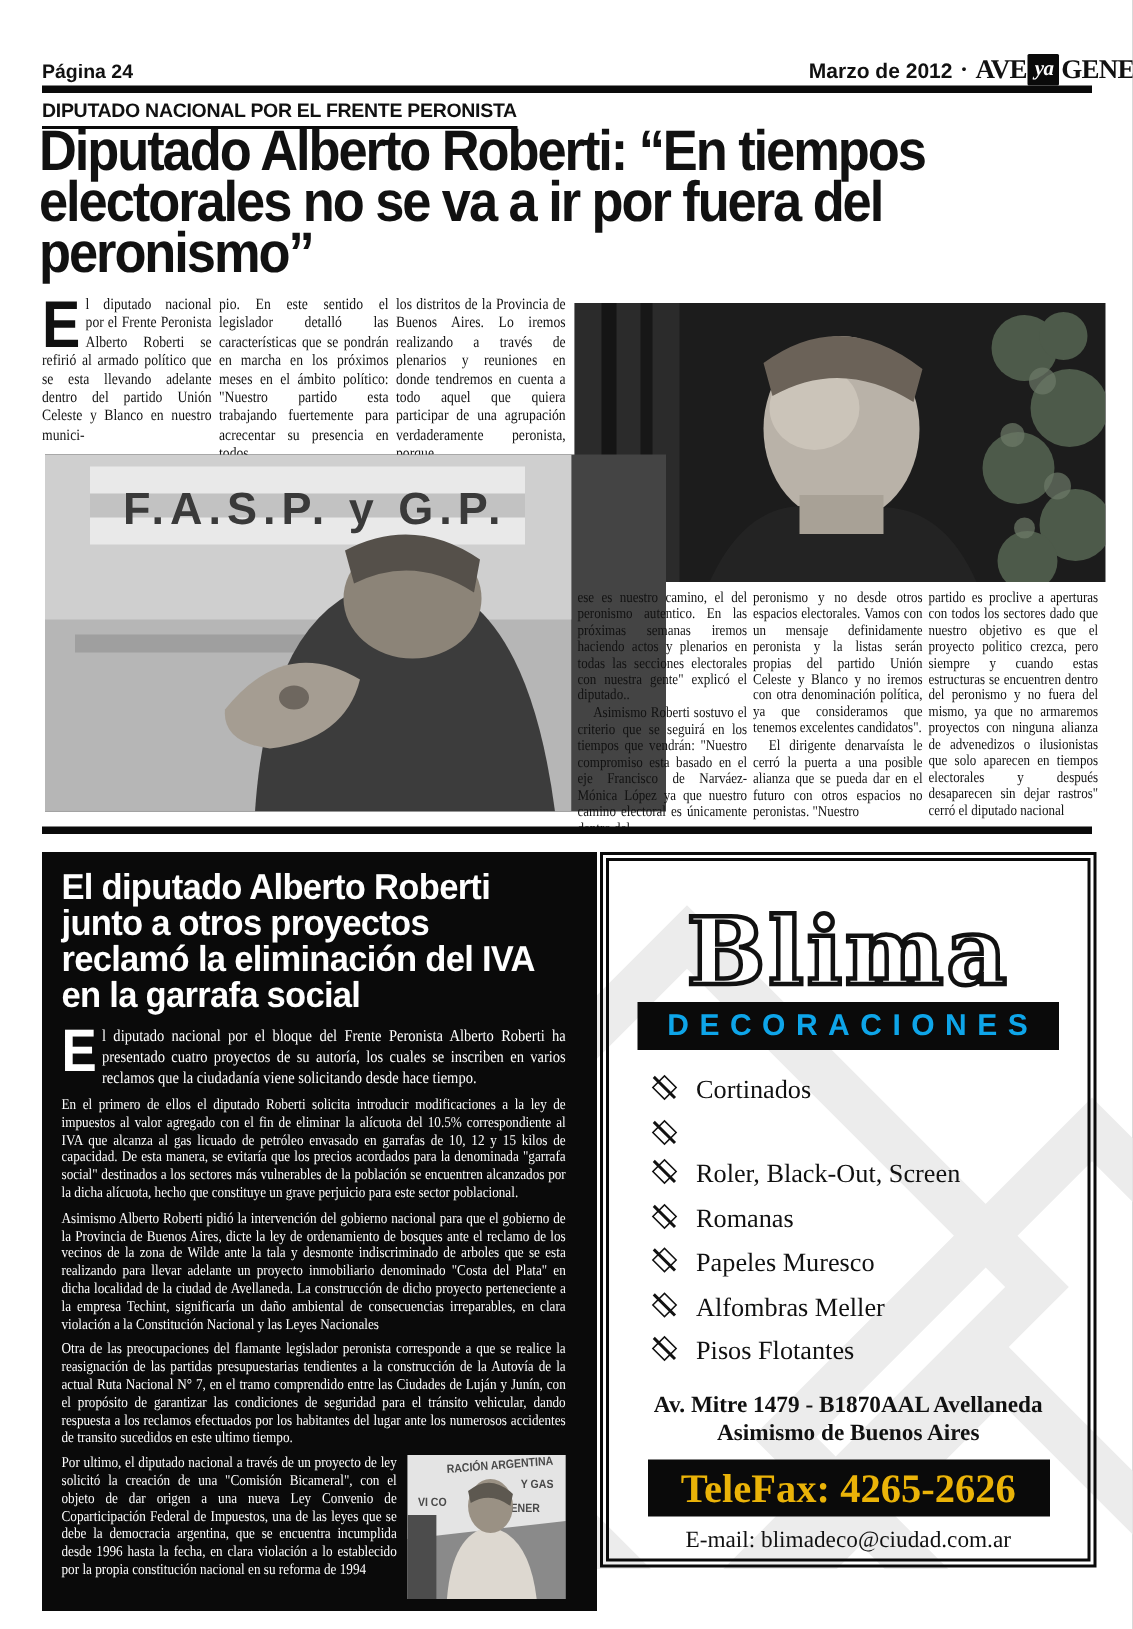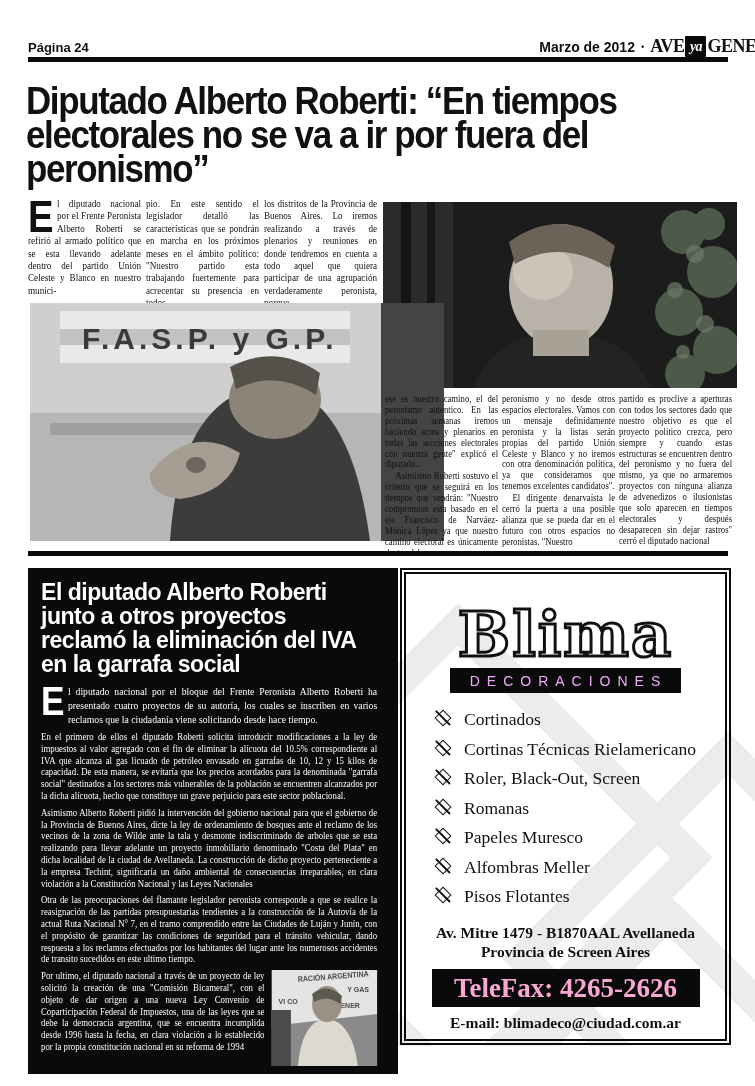--- a/index.html
+++ b/index.html
@@ -48,49 +48,50 @@
   .bbox-row{display:flex;gap:8px;align-items:flex-start;}
   .bbox-row .txt{flex:1;}
   .inset-photo{flex:0 0 120px;height:96px;background:#7d7d7d;overflow:hidden;}
   
   .wm-layer{position:absolute;left:398px;top:568px;right:0;bottom:40px;overflow:hidden;}
   .wm{position:absolute;border:30px solid #ececec;transform:rotate(45deg);}
   .ad{position:absolute;left:400px;top:568px;width:331px;height:477px;box-sizing:border-box;border:2px solid #0a0a0a;}
   .ad-inner{position:absolute;inset:2px;border:2px solid #0a0a0a;box-sizing:border-box;text-align:center;}
   .brand{margin-top:30px;font-family:"DejaVu Serif",serif;font-weight:700;font-size:62px;line-height:62px;
     color:#fff;-webkit-text-stroke:3px #111;letter-spacing:2px;}
-  .tagbar{display:inline-block;background:#0a0a0a;color:#f0abfc;font-family:"Liberation Sans",sans-serif;font-weight:400;
-    font-size:14px;letter-spacing:7px;padding:5px 14px 4px 20px;margin-top:2px;}
+  .tagbar{display:inline-block;background:#0a0a0a;color:#0ea5e9;font-family:"Liberation Sans",sans-serif;font-weight:700;
+    font-size:20px;letter-spacing:7px;padding:5px 14px 4px 20px;margin-top:2px;}
   .plist{list-style:none;text-align:left;margin:16px 0 0 28px;padding:0;font-size:17.5px;font-weight:500;}
   .plist li{display:flex;align-items:flex-start;margin-bottom:8.5px;}
   .diamond{position:relative;width:18px;height:18px;margin-right:12px;flex:0 0 auto;}
   .diamond::before{content:"";position:absolute;inset:3px;border:1.8px solid #111;transform:rotate(45deg);}
   .diamond::after{content:"";position:absolute;left:-1px;top:8px;width:20px;height:1.8px;background:#111;transform:rotate(45deg);}
   .addr{margin-top:16px;font-weight:700;font-size:15.5px;line-height:19px;}
-  .telefax{display:block;background:#0a0a0a;color:#f9a8d4;font-weight:700;font-size:27px;line-height:38px;
+  .telefax{display:block;background:#0a0a0a;color:#eab308;font-weight:700;font-size:27px;line-height:38px;
     width:268px;margin:8px auto 0 auto;}
-  .email{margin-top:7px;font-weight:700;font-size:15.5px;}
+  .email{margin-top:7px;font-weight:400;font-size:15.5px;}
 </style>
 </head>
 <body>
 
 <div id="page">
 
   <div class="hdr-left">Página 24</div>
   <div class="hdr-right">
     <span class="hdr-date">Marzo de 2012</span>
     <span class="hdr-sep">·</span>
     <span class="logo">
       <span>AVE</span>
       <span class="ya">ya</span>
       <span>GENER</span>
     </span>
   </div>
   <div class="rule-top"></div>
 
+  <div class="kicker">DIPUTADO NACIONAL POR EL FRENTE PERONISTA</div>
   <h1 class="headline" style="margin:0">Diputado Alberto Roberti: “En tiempos electorales no se va a ir por fuera del peronismo”</h1>
 
   <div class="colwrap" style="left:28px;top:198px">
     <p><span class="dropcap">E</span><span>l diputado nacional por el Frente Peronista Alberto Roberti se refirió al armado político que se esta llevando adelante dentro del partido Unión Celeste y Blanco en nuestro munici-</span></p>
   </div>
   <div class="colwrap" style="left:146px;top:198px">
     <p>pio. En este sentido el legislador detalló las características que se pondrán en marcha en los próximos meses en el ámbito político: "Nuestro partido esta trabajando fuertemente para acrecentar su presencia en todos</p>
   </div>
   <div class="colwrap" style="left:264px;top:198px">
     <p>los distritos de la Provincia de Buenos Aires. Lo iremos realizando a través de plenarios y reuniones en donde tendremos en cuenta a todo aquel que quiera participar de una agrupación verdaderamente peronista, porque</p>
@@ -195,21 +196,20 @@
     <div class="ad-inner">
       <div class="brand">Blima</div>
       <div><span class="tagbar">DECORACIONES</span></div>
       <ul class="plist">
         <li>
             <span class="diamond"></span>
             <span>Cortinados</span>
           </li>
         <li>
             <span class="diamond"></span>
-            <span>Cortinas Técnicas Rielamericano</span>
           </li>
         <li>
             <span class="diamond"></span>
             <span>Roler, Black-Out, Screen</span>
           </li>
         <li>
             <span class="diamond"></span>
             <span>Romanas</span>
           </li>
         <li>
@@ -220,20 +220,20 @@
             <span class="diamond"></span>
             <span>Alfombras Meller</span>
           </li>
         <li>
             <span class="diamond"></span>
             <span>Pisos Flotantes</span>
           </li>
       </ul>
       <div class="addr">
         <div>Av. Mitre 1479 - B1870AAL Avellaneda</div>
-        <div>Provincia de Screen Aires</div>
+        <div>Asimismo de Buenos Aires</div>
       </div>
       <span class="telefax">TeleFax: 4265-2626</span>
       <div class="email">E-mail: blimadeco@ciudad.com.ar</div>
     </div>
   </div>
 
 </div>
 
 </body></html>

